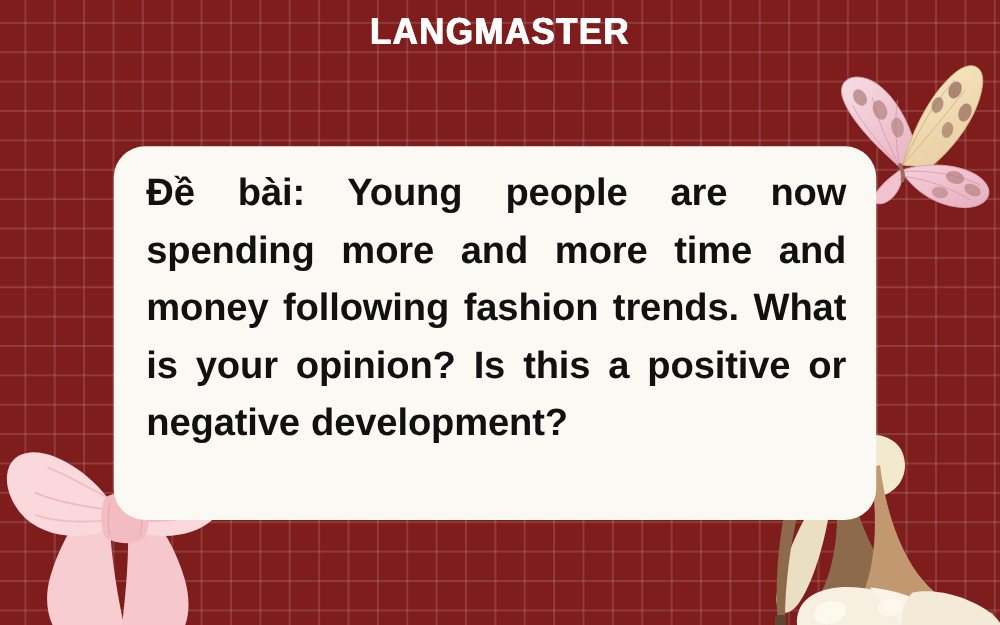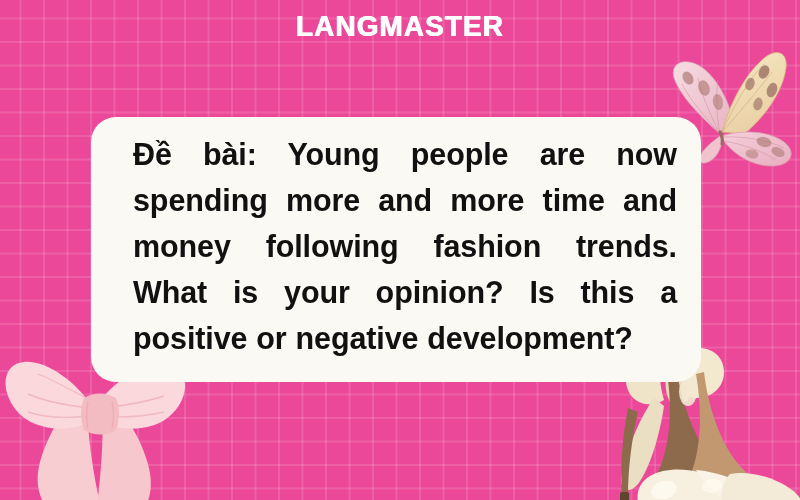--- a/index.html
+++ b/index.html
@@ -10,21 +10,21 @@
     width: 800px;
     height: 500px;
     overflow: hidden;
     font-family: "Liberation Sans", sans-serif;
   }
 
   #canvas {
     position: relative;
     width: 800px;
     height: 500px;
-    background-color: #ec4899;
+    background-color: #7f1d1d;
     overflow: hidden;
   }
 
   
   #grid-bg {
     position: absolute;
     inset: 0;
     background-image:
       linear-gradient(to right, rgba(255,255,255,0.13) 1.6px, transparent 1.6px),
       linear-gradient(to bottom, rgba(255,255,255,0.13) 1.6px, transparent 1.6px);
@@ -72,25 +72,25 @@
     width: 215px;
     height: 205px;
   }
 
   
   #prompt-card {
     position: absolute;
     left: 91px;
     top: 117px;
     width: 610px;
-    height: 265px;
+    height: 299px;
     background: #fbf9f3;
     border-radius: 25px;
     box-sizing: border-box;
-    padding: 14px 24px 10px 42px;
+    padding: 14px 24px 10px 26px;
     z-index: 5;
   }
 
   #prompt-text {
     margin: 0;
     color: #111111;
     font-family: "Liberation Sans", sans-serif;
     font-weight: 700;
     font-size: 30.5px;
     line-height: 46px;

